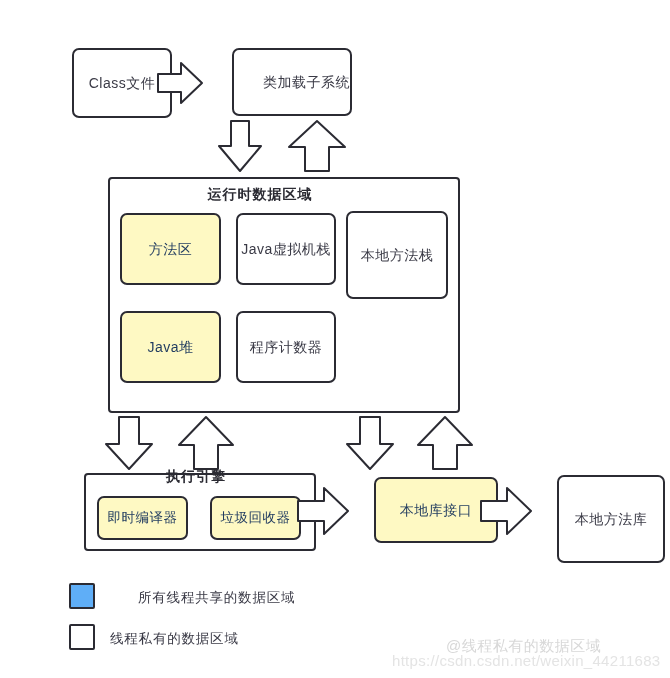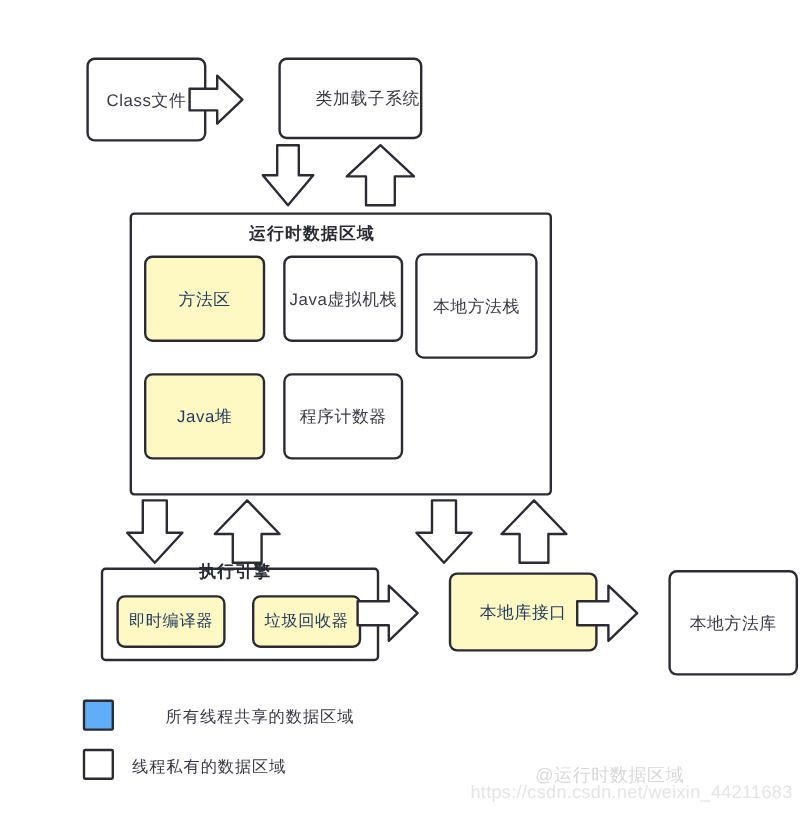--- a/index.html
+++ b/index.html
@@ -202,16 +202,16 @@
   <div class="box" style="left:533px; top:475px; width:108px; height:88px;">
     <span>本地方法库</span>
   </div>
 
   <div class="legend-swatch shared" style="left:69px; top:583px;"></div>
   <div class="legend-label" style="left:110px; top:589px;margin-left:28px;">所有线程共享的数据区域</div>
 
   <div class="legend-swatch" style="left:69px; top:624px;"></div>
   <div class="legend-label" style="left:110px; top:630px;">线程私有的数据区域</div>
 
-  <div class="watermark-handle" style="left:446px; top:637px;">@运行时数据区域</div>
+  <div class="watermark-handle" style="left:446px; top:637px;">@线程私有的数据区域</div>
   <div class="watermark-url" style="left:392px; top:652px;">https://csdn.csdn.net/weixin_44211683</div>
 
 </div>
 
 </body></html>

